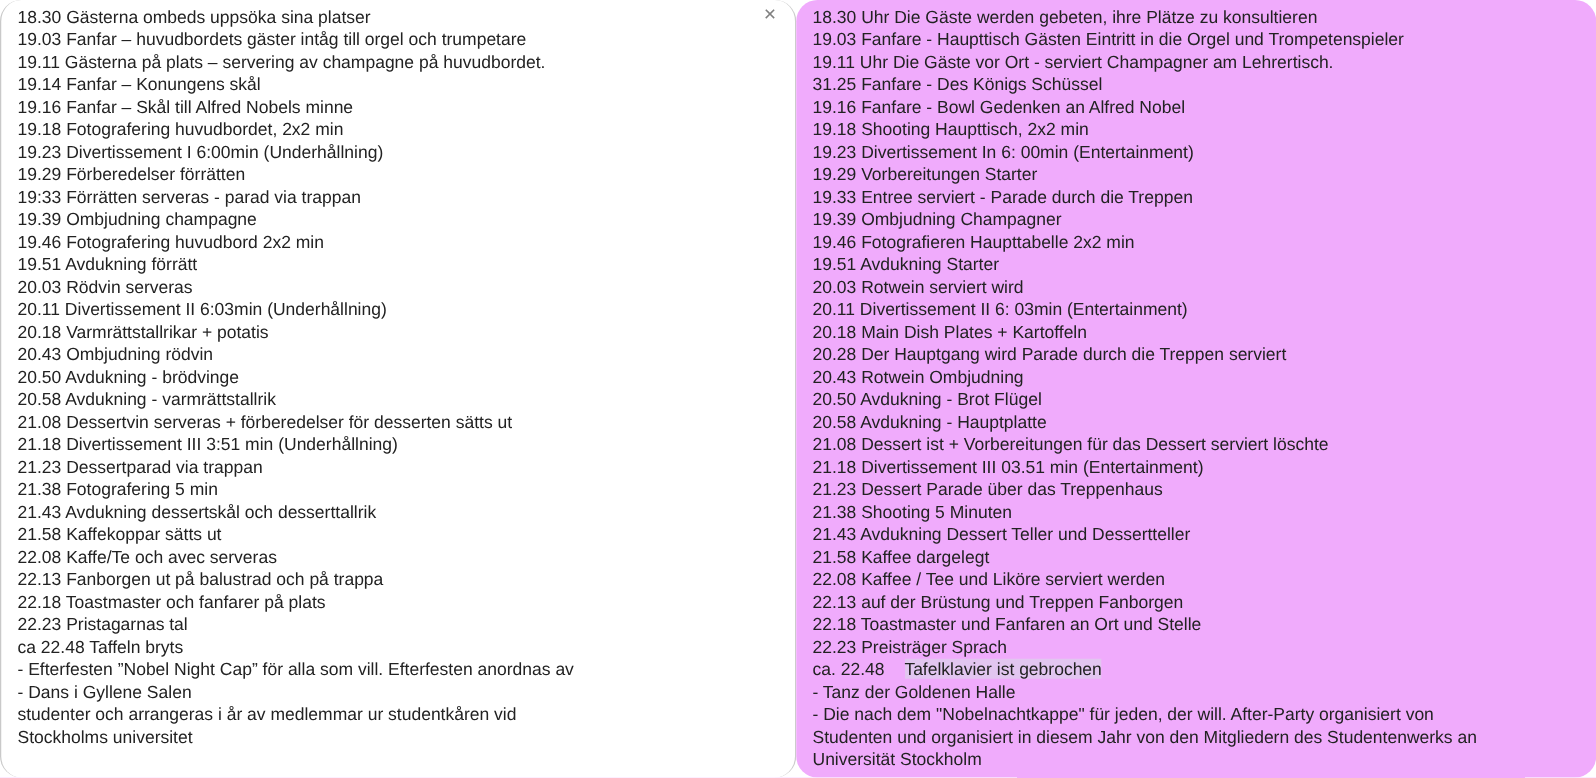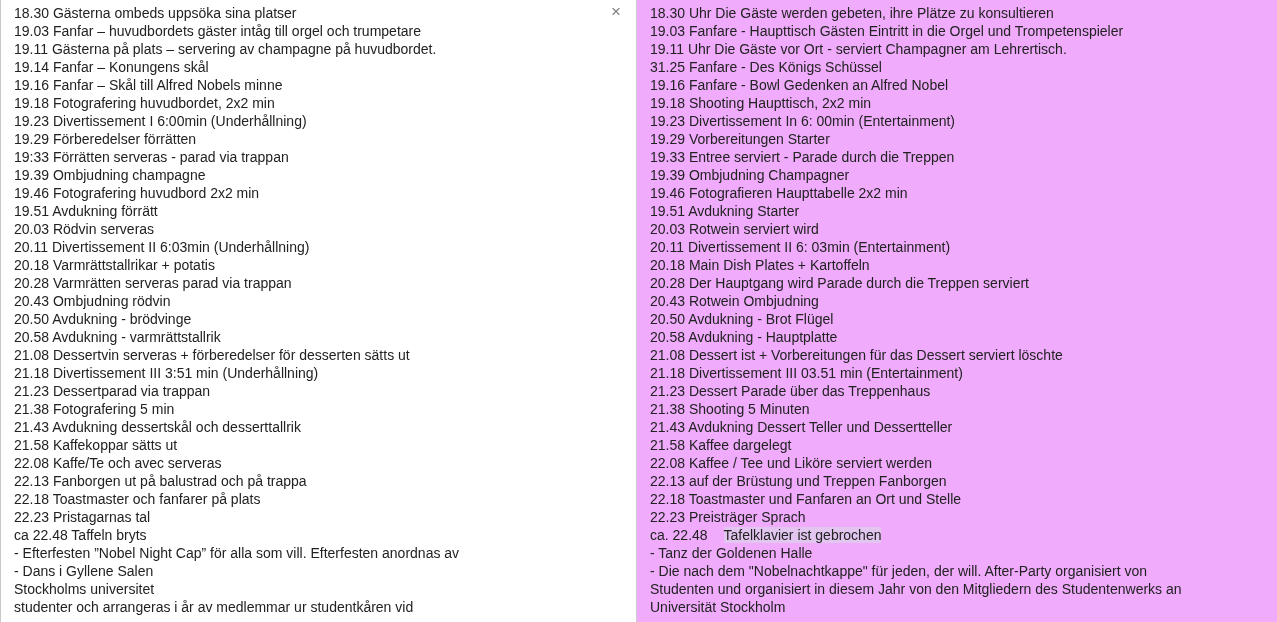--- a/index.html
+++ b/index.html
@@ -18,20 +18,21 @@
   }
   .translate-container {
     display: flex;
     width: 1277px;
     height: 622px;
   }
   .pane {
     box-sizing: border-box;
     height: 622px;
     overflow: hidden;
+    border-radius: 17px;
   }
   .source-pane {
     width: 637px;
     background: #ffffff;
     border-left: 1px solid #c9c9c9;
     border-right: 1px solid #cccccc;
     position: relative;
     padding: 4px 28px 0 13px;
   }
   .target-pane {
@@ -76,39 +77,38 @@
         <div class="line">19.18 Fotografering huvudbordet, 2x2 min</div>
         <div class="line">19.23 Divertissement I 6:00min (Underhållning)</div>
         <div class="line">19.29 Förberedelser förrätten</div>
         <div class="line">19:33 Förrätten serveras - parad via trappan</div>
         <div class="line">19.39 Ombjudning champagne</div>
         <div class="line">19.46 Fotografering huvudbord 2x2 min</div>
         <div class="line">19.51 Avdukning förrätt</div>
         <div class="line">20.03 Rödvin serveras</div>
         <div class="line">20.11 Divertissement II 6:03min (Underhållning)</div>
         <div class="line">20.18 Varmrättstallrikar + potatis</div>
-        <div class="line">20.28 Varmrätten serveras parad via trappan</div>
         <div class="line">20.43 Ombjudning rödvin</div>
         <div class="line">20.50 Avdukning - brödvinge</div>
         <div class="line">20.58 Avdukning - varmrättstallrik</div>
         <div class="line">21.08 Dessertvin serveras + förberedelser för desserten sätts ut</div>
         <div class="line">21.18 Divertissement III 3:51 min (Underhållning)</div>
         <div class="line">21.23 Dessertparad via trappan</div>
         <div class="line">21.38 Fotografering 5 min</div>
         <div class="line">21.43 Avdukning dessertskål och desserttallrik</div>
         <div class="line">21.58 Kaffekoppar sätts ut</div>
         <div class="line">22.08 Kaffe/Te och avec serveras</div>
         <div class="line">22.13 Fanborgen ut på balustrad och på trappa</div>
         <div class="line">22.18 Toastmaster och fanfarer på plats</div>
         <div class="line">22.23 Pristagarnas tal</div>
         <div class="line">ca 22.48 Taffeln bryts</div>
         <div class="line">- Efterfesten ”Nobel Night Cap” för alla som vill. Efterfesten anordnas av</div>
         <div class="line">- Dans i Gyllene Salen</div>
+        <div class="line">studenter och arrangeras i år av medlemmar ur studentkåren vid</div>
         <div class="line">Stockholms universitet</div>
-        <div class="line">studenter och arrangeras i år av medlemmar ur studentkåren vid</div>
       </div>
     <span class="close-btn">×</span>
   </div>
 
   <div class="pane target-pane">
     <div id="translation-lines">
         <div class="line">18.30 Uhr Die Gäste werden gebeten, ihre Plätze zu konsultieren</div>
         <div class="line">19.03 Fanfare - Haupttisch Gästen Eintritt in die Orgel und Trompetenspieler</div>
         <div class="line">19.11 Uhr Die Gäste vor Ort - serviert Champagner am Lehrertisch.</div>
         <div class="line">31.25 Fanfare - Des Königs Schüssel</div>

